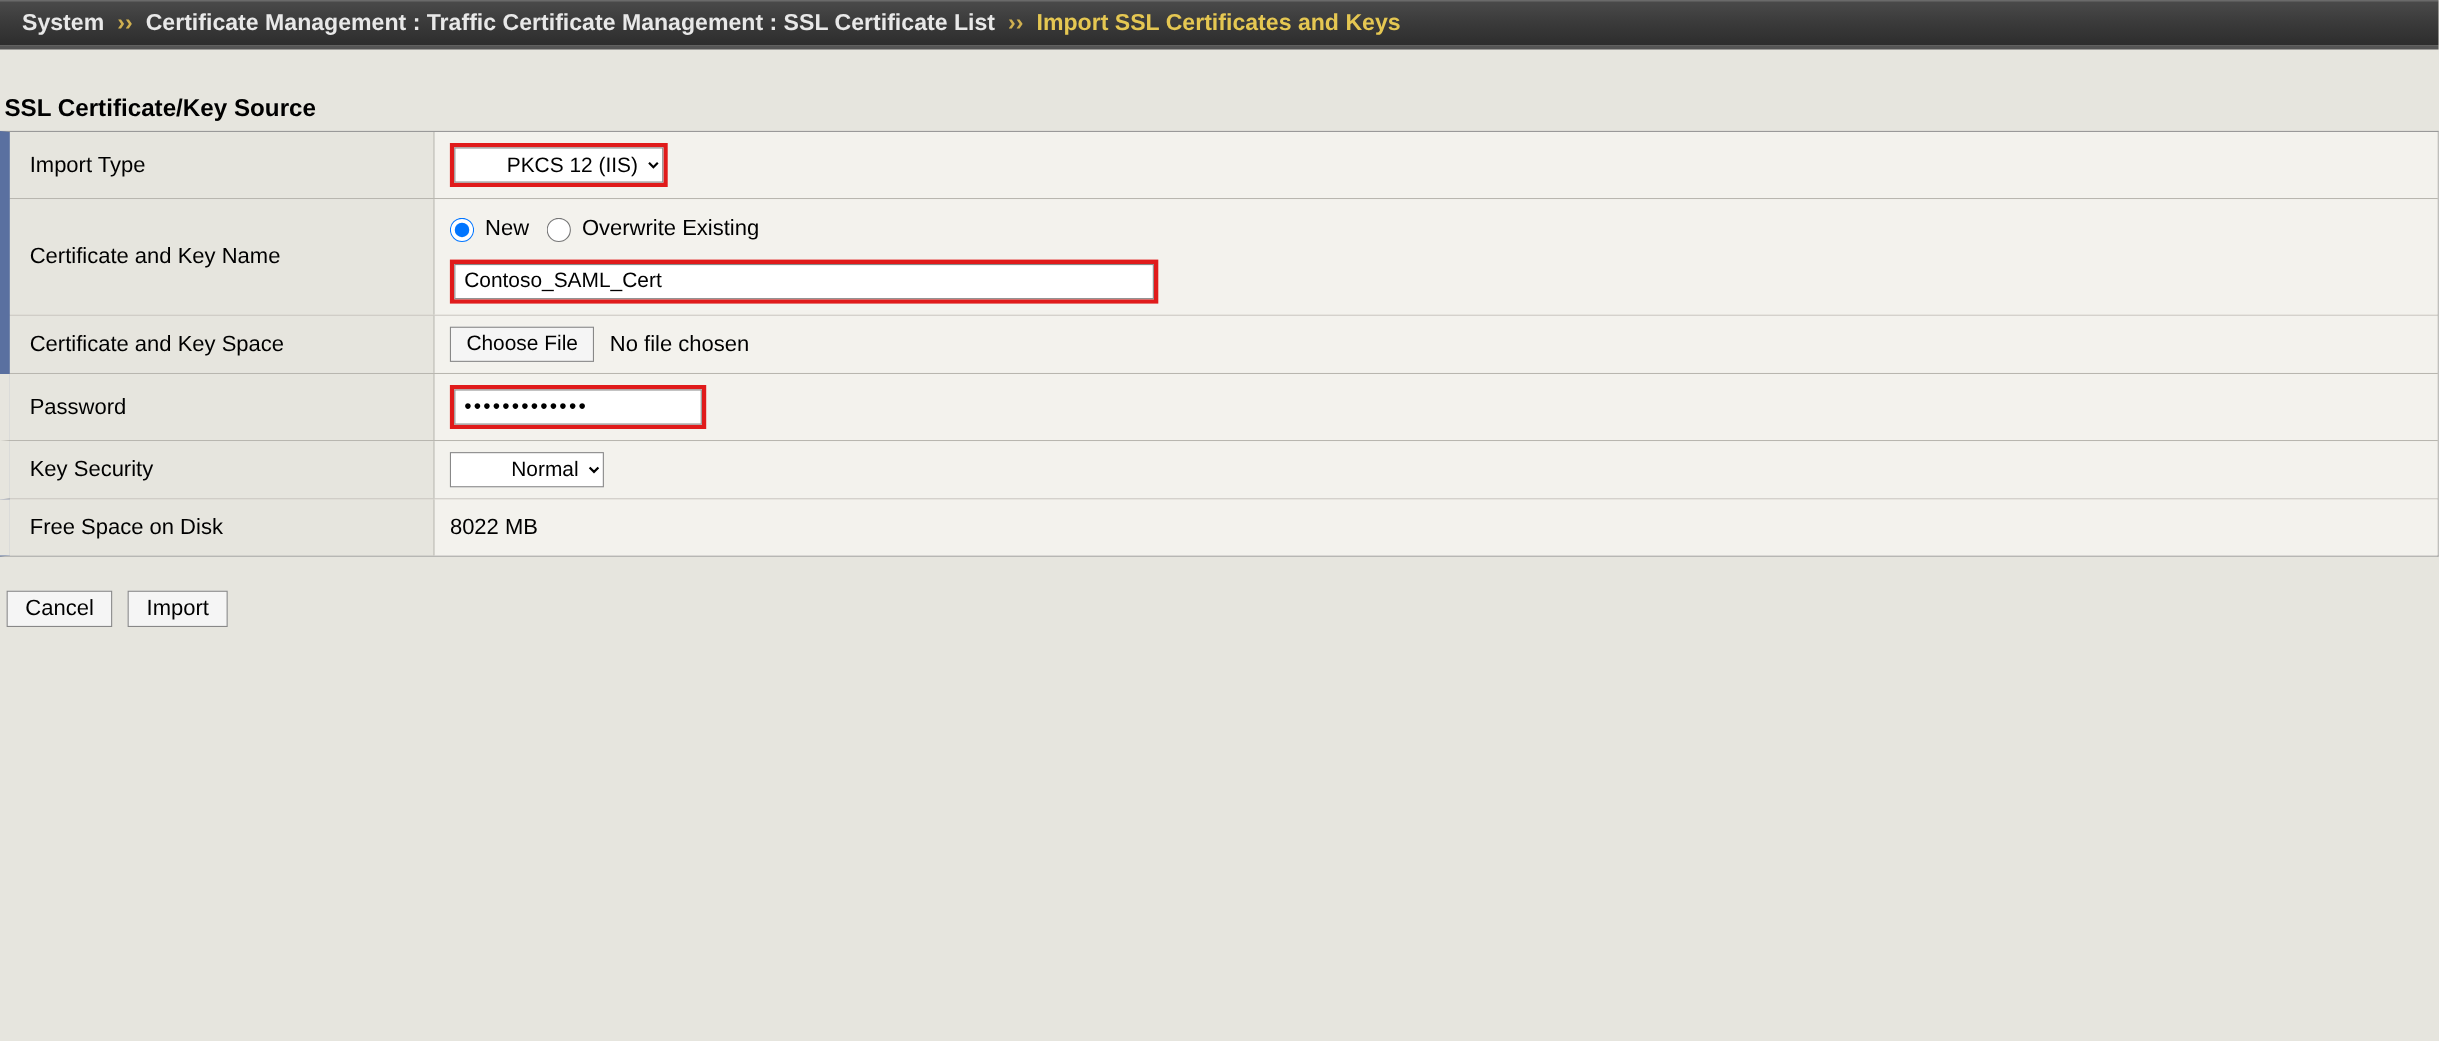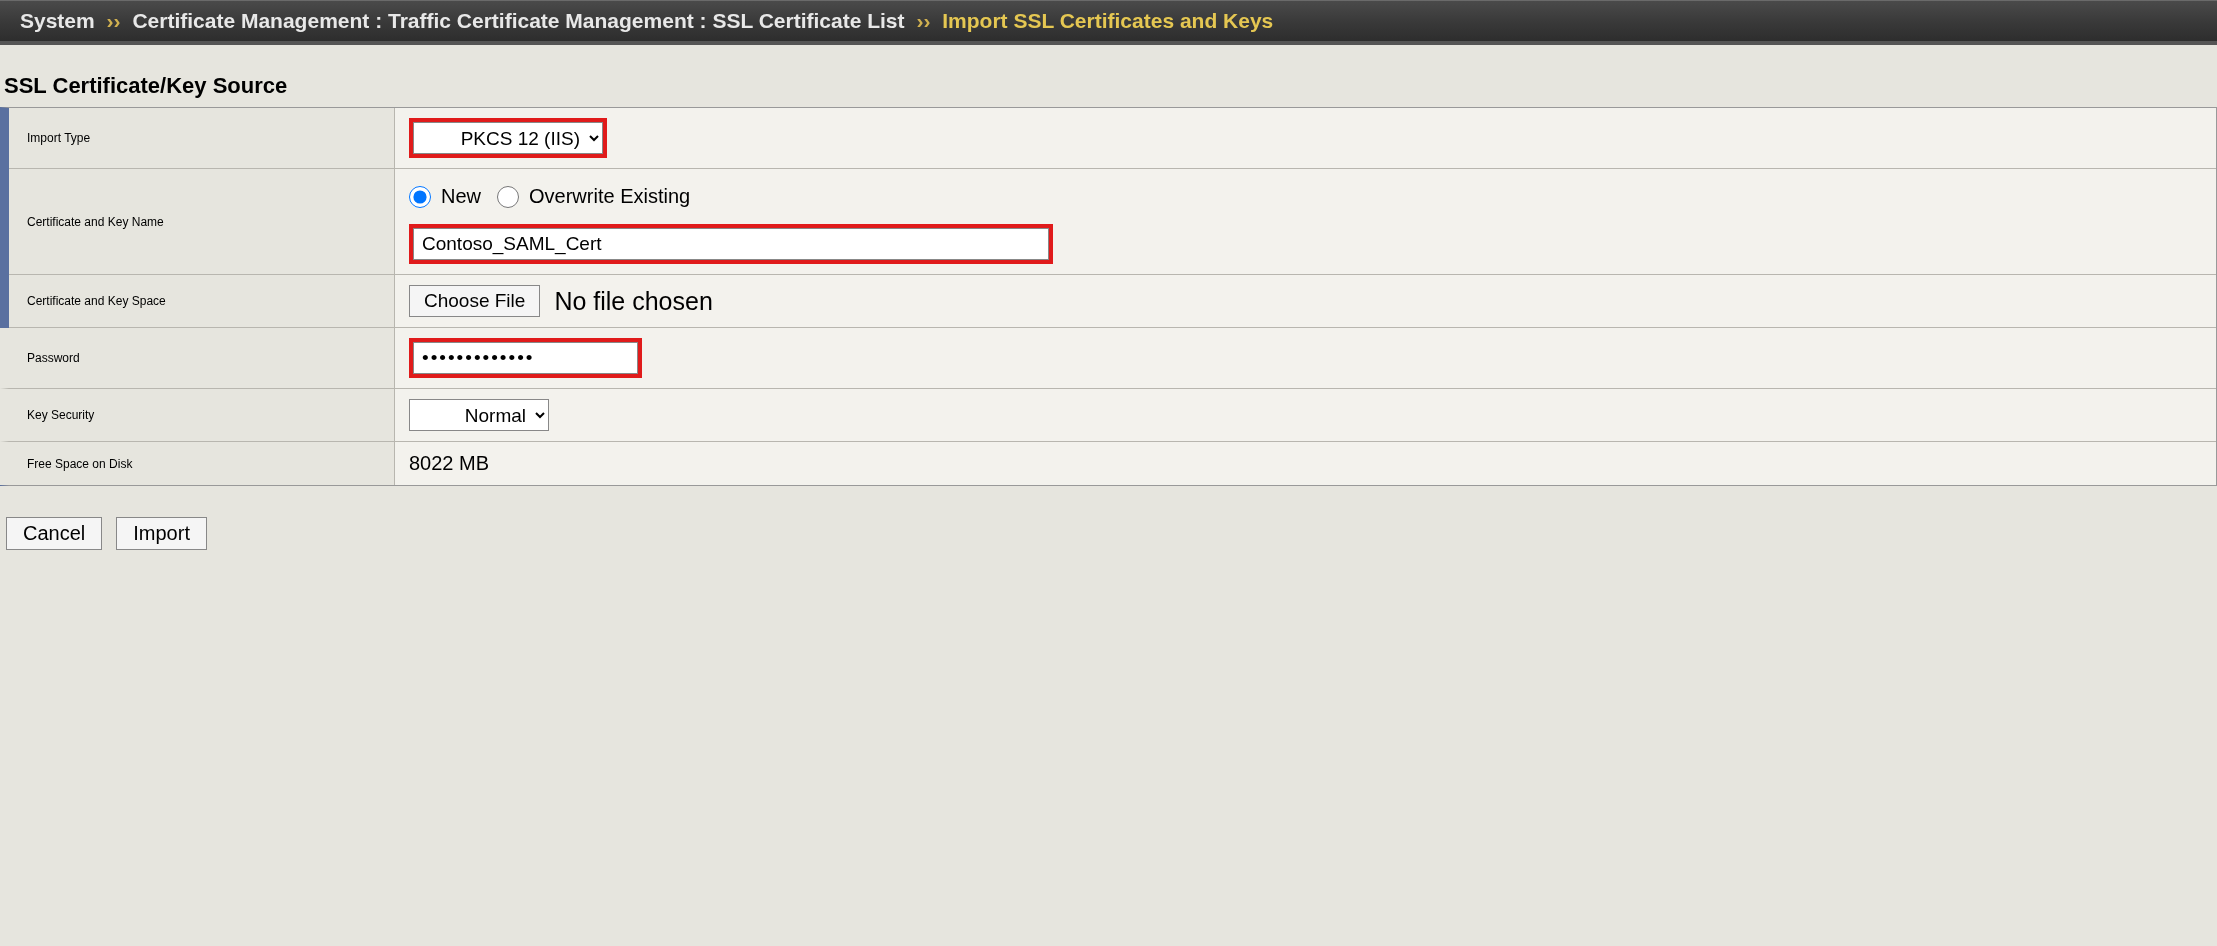--- a/index.html
+++ b/index.html
@@ -23,21 +23,21 @@
       font-weight: bold;
     }
     .breadcrumb .sep {
       color: #d0b050;
       margin: 0 6px;
     }
     .breadcrumb .current {
       color: #e5c752;
     }
     .content {
-      padding-top: 28px;
+      padding-top: 40px;
     }
     .section-title {
       font-size: 22px;
       font-weight: bold;
       padding: 0 0 8px 4px;
       color: #000;
     }
     .form-table-wrap {
       border: 1px solid #999;
       border-left: 9px solid #5a70a0;
@@ -54,21 +54,21 @@
     .form-row.last-blue-border .label-cell,
     .form-row:nth-child(1) .label-cell,
     .form-row:nth-child(2) .label-cell,
     .form-row:nth-child(3) .label-cell {
       
     }
     .label-cell {
       width: 385px;
       padding: 14px 10px 14px 18px;
       background: #e6e5de;
-      font-size: 12px;
+      font-size: 20px;
       color: #000;
       display: flex;
       align-items: center;
     }
     .value-cell {
       flex: 1;
       padding: 10px 14px;
       background: #f3f2ed;
       border-left: 1px solid #b8b6af;
       display: flex;
@@ -134,21 +134,21 @@
       margin-right: 10px;
     }
     .file-btn {
       font-size: 19px;
       padding: 4px 14px;
       background: #f5f5f5;
       border: 1px solid #888;
       cursor: pointer;
     }
     .no-file {
-      font-size: 25px;
+      font-size: 20px;
       margin-left: 6px;
     }
     .free-space {
       font-size: 20px;
     }
     .footer-buttons {
       padding: 6px 6px 20px 6px;
       display: flex;
       gap: 14px;
     }

